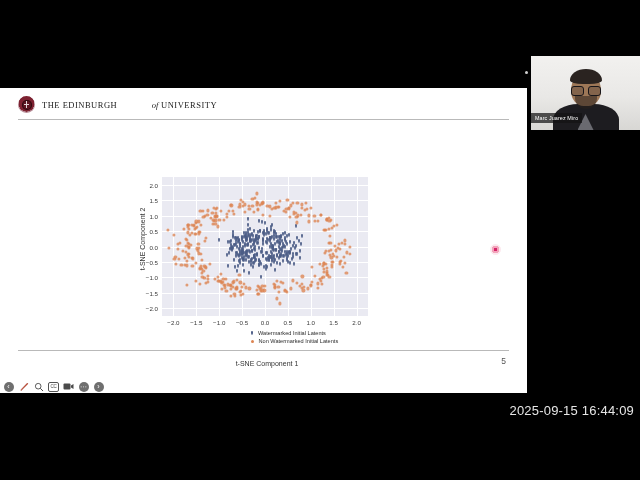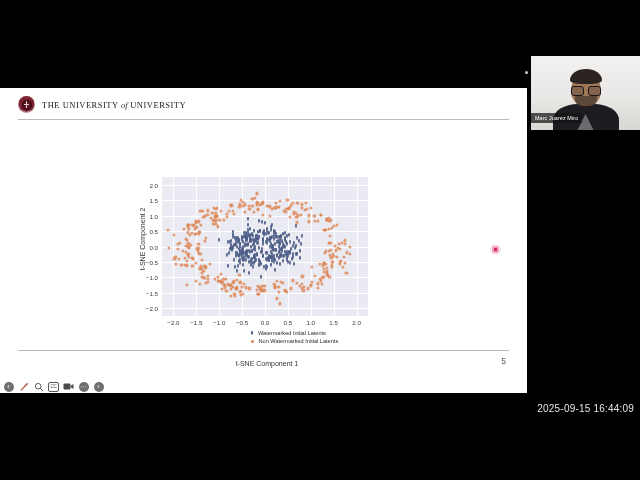--- a/index.html
+++ b/index.html
@@ -68,20 +68,21 @@
   }
   .brand-text {
     font-family: "Liberation Serif", serif;
     font-size: 8.5px;
     letter-spacing: 0.5px;
     color: #1a1a1a;
     white-space: nowrap;
   }
   .brand-text em {
     letter-spacing: 0;
+    margin-left: 32px;
   }
 
   .rule-top {
     position: absolute;
     left: 18px;
     top: 31px;
     width: 491px;
     height: 1px;
     background: #b9b9b9;
   }
@@ -369,21 +370,21 @@
     font-size: 5.4px;
     letter-spacing: 0.1px;
     white-space: nowrap;
     line-height: 8px;
   }
 
   #timestamp {
     position: absolute;
     right: 6px;
     top: 403px;
-    font-size: 10px;
+    font-size: 13px;
     color: #e6e6e6;
     letter-spacing: 0.2px;
   }
 
   #status-dot {
     position: absolute;
     left: 525px;
     top: 71px;
     width: 3px;
     height: 3px;
@@ -394,21 +395,21 @@
 </head>
 <body>
 
 <div id="screen">
 
   <div id="slide">
 
     <div class="brand-row">
       <div class="crest"></div>
       <div class="brand-text">
-        <span>THE UNIVERSITY </span><em>of</em><span> UNIVERSITY</span>
+        <span>THE EDINBURGH </span><em>of</em><span> UNIVERSITY</span>
       </div>
     </div>
 
     <div class="rule-top"></div>
 
 
     <div id="figure">
 
       <div class="axis-label-y">t-SNE Component 2</div>
       <div class="axis-label-x">t-SNE Component 1</div>

